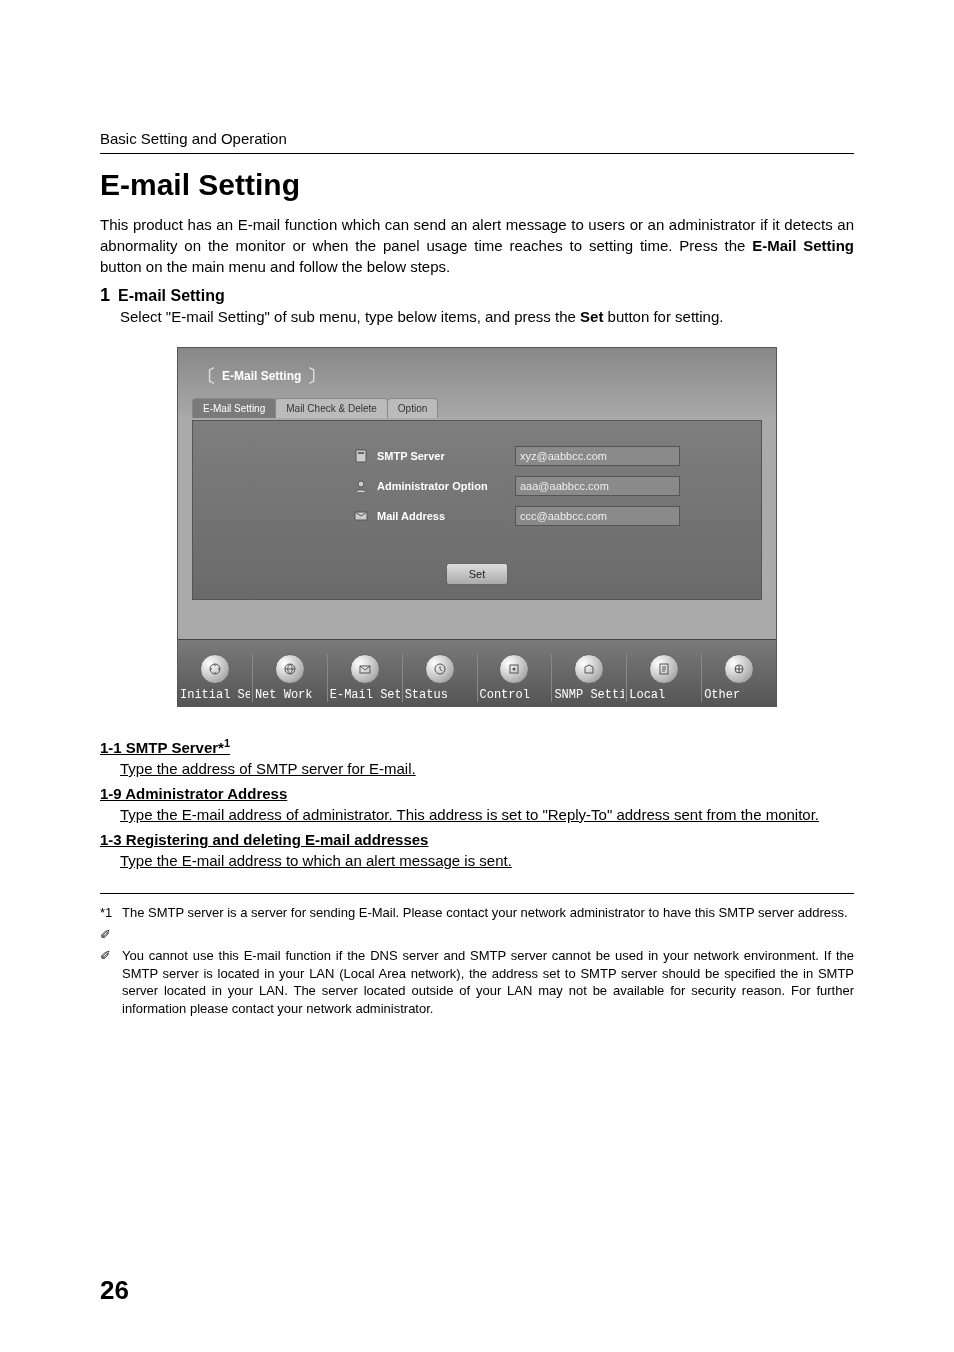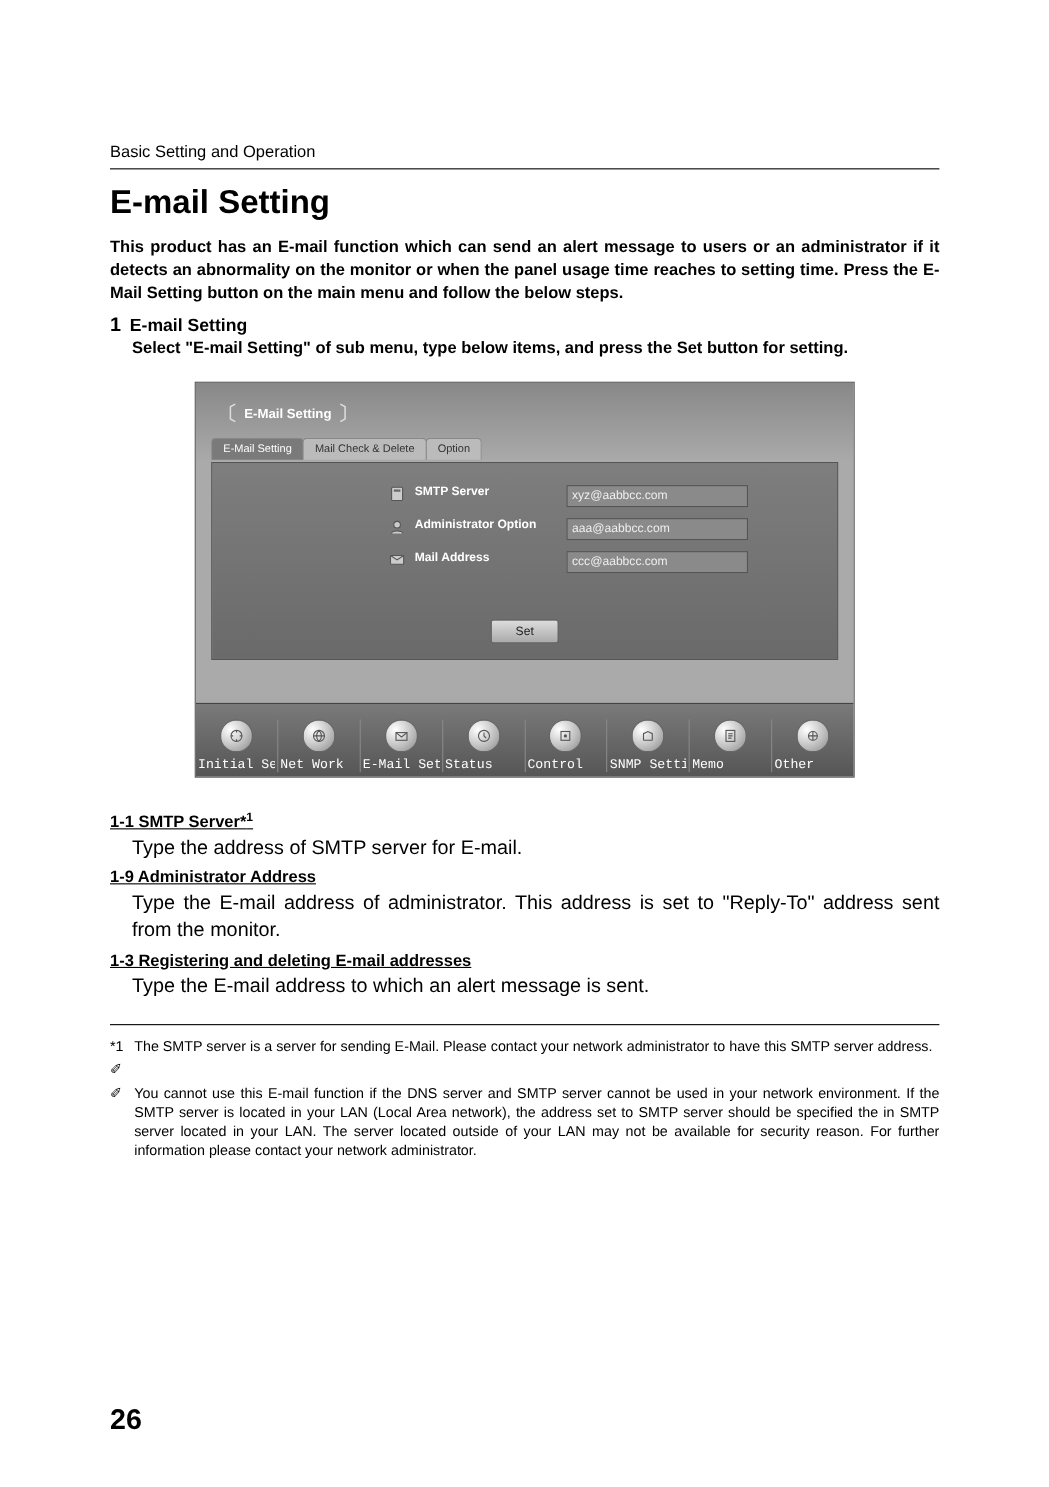--- a/index.html
+++ b/index.html
@@ -28,21 +28,20 @@
   .title {
     font-size: 30px;
     font-weight: bold;
     margin: 0 0 12px 0;
   }
   .para {
     font-size: 15px;
     line-height: 1.4;
     text-align: justify;
     margin: 0 0 8px 0;
-    font-weight: bold;
   }
   .sub-row {
     display: flex;
     align-items: baseline;
     margin-top: 4px;
   }
   .num {
     font-weight: bold;
     font-size: 18px;
     width: 18px;
@@ -102,21 +101,21 @@
     position: absolute;
     top: 72px; left: 14px; right: 14px;
     height: 180px;
     background: linear-gradient(#7e7e7e, #6a6a6a);
     border: 1px solid #555;
     box-sizing: border-box;
     padding-top: 20px;
   }
   .form-row {
     display: flex;
-    align-items: flex-start;
+    align-items: center;
     height: 30px;
     margin-left: 160px;
     gap: 8px;
   }
   .mini-icon {
     width: 16px; height: 16px;
     display: flex; align-items:center; justify-content:center;
   }
   .mini-icon svg { width:16px; height:16px; }
   .form-label {
@@ -180,25 +179,26 @@
     display:flex; align-items:center; justify-content:center;
     overflow:hidden;
   }
   .nav-icon svg { width: 16px; height: 16px; }
   .nav-label { white-space: nowrap; overflow: hidden; }
 
   .sec11 { margin-top: 10px; }
   .ih { font-weight: bold; margin-bottom: 2px; font-size: 15px; text-decoration: underline; }
   .sup { font-size: 11px; vertical-align: super; }
   .itext {
-    font-size: 18px;
+    font-size: 15px;
     line-height: 1.4;
     text-align: justify;
     margin-left: 20px;
     margin-bottom: 6px;
+    text-decoration: underline;
   }
   .hr-bottom {
     border: none;
     border-top: 1px solid #000;
     margin: 22px 0 10px 0;
   }
   .foot {
     font-size: 13px;
     line-height: 1.35;
     text-align: justify;
@@ -345,21 +345,21 @@
           </div>
         <div class="nav-label">SNMP Setting</div>
       </div>
       <div class="nav-item">
         <div class="nav-icon">
             <svg viewBox="0 0 16 16">
               <rect x="4" y="3" width="8" height="10" fill="none" stroke="#555"></rect>
               <path d="M6 6h4M6 8h4M6 10h3" stroke="#555"></path>
             </svg>
           </div>
-        <div class="nav-label">Memo</div>
+        <div class="nav-label">Local</div>
       </div>
       <div class="nav-item">
         <div class="nav-icon">
             <svg viewBox="0 0 16 16">
               <path d="M4 8a4 4 0 108 0 4 4 0 10-8 0" fill="none" stroke="#555"></path>
               <path d="M8 4v8M4 8h8" stroke="#555"></path>
             </svg>
           </div>
         <div class="nav-label">Other</div>
       </div>

